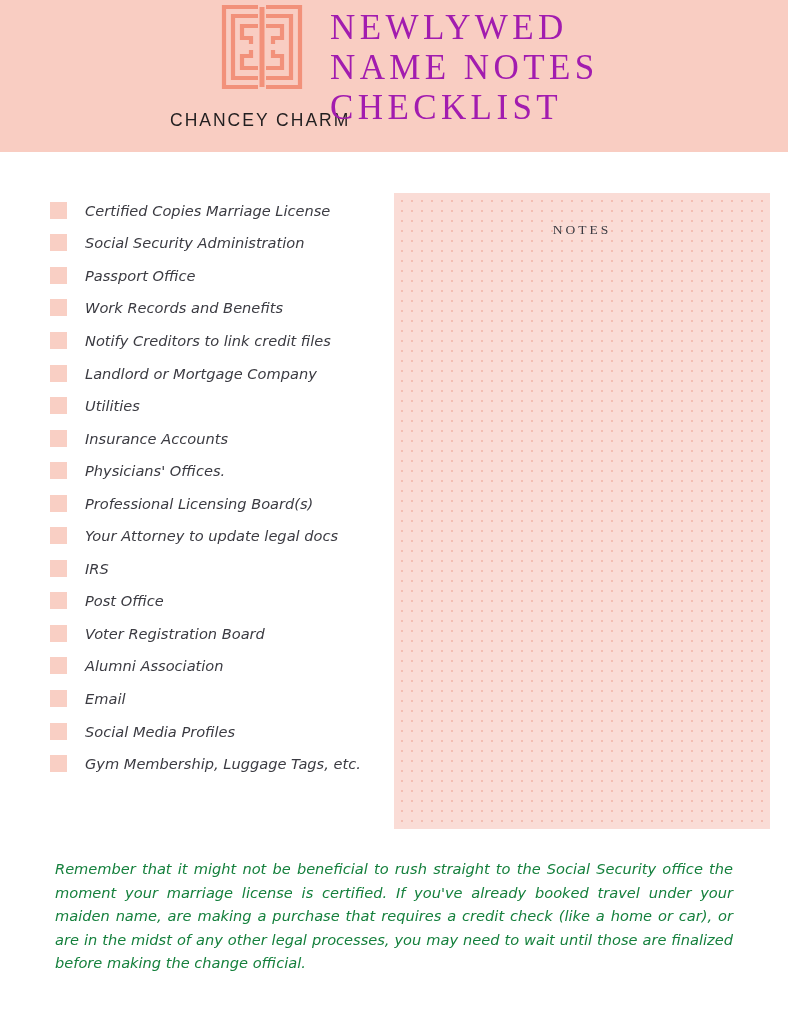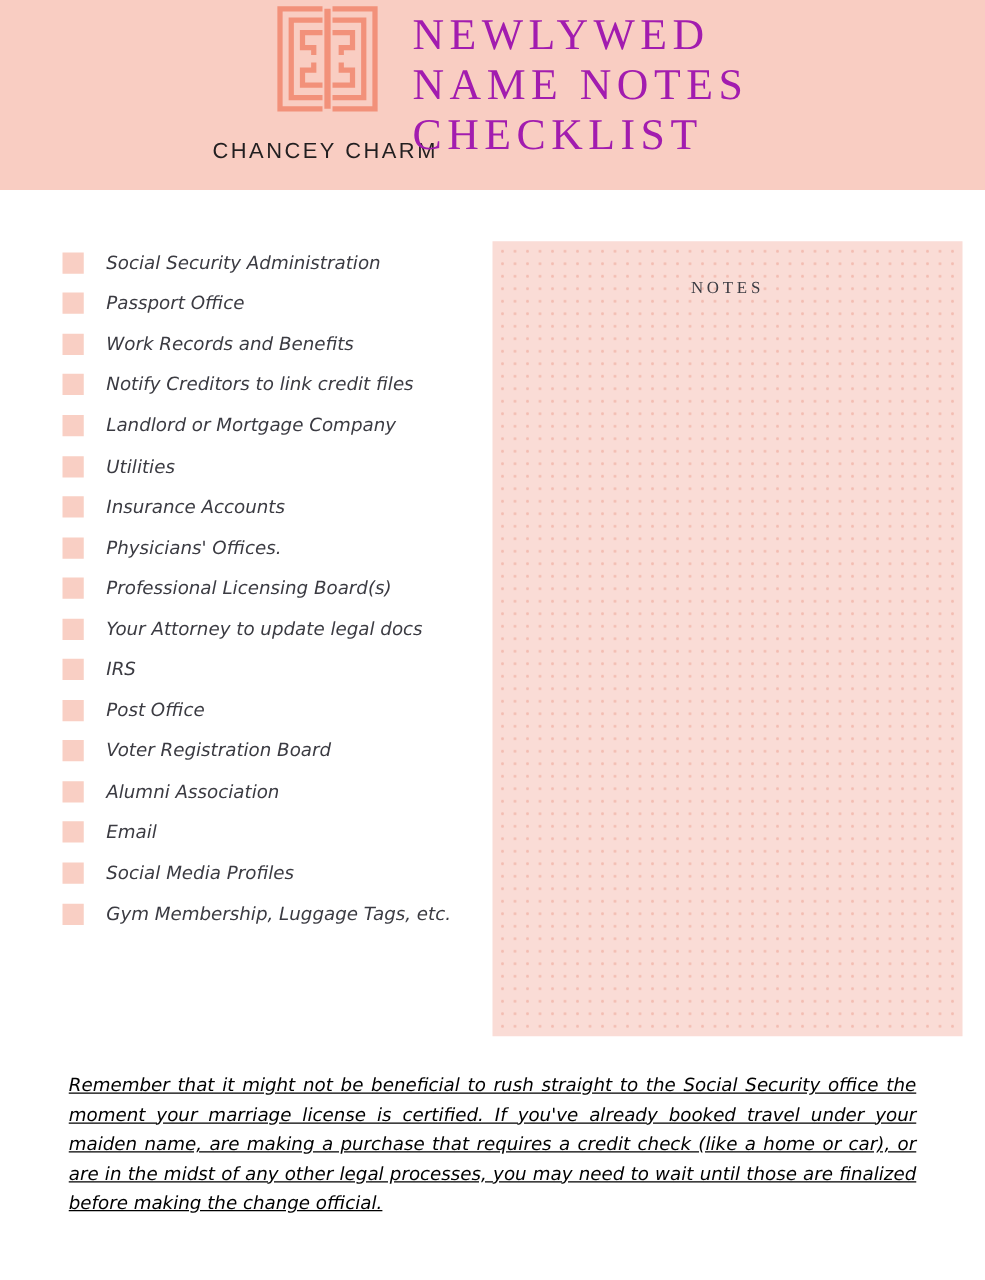--- a/index.html
+++ b/index.html
@@ -138,23 +138,22 @@
   
   .footnote {
     position: absolute;
     left: 55px;
     top: 705px;
     width: 678px;
     font-family: "DejaVu Sans", sans-serif;
     font-style: italic;
     font-size: 14.6px;
     line-height: 23.5px;
-    color: #000000;
+    color: #15803d;
     text-align: justify;
-    text-decoration: underline;
   }
 </style>
 </head>
 <body>
 
 <div class="header-band">
 
   <div class="brand-block">
 
     <svg class="logo-mark" viewBox="0 0 84 86">
@@ -185,20 +184,24 @@
     <div class="title-line">CHECKLIST</div>
   </div>
 
 </div>
 
 <div class="sheet">
 
   <div class="checklist">
       <div class="check-row">
         <span class="check-box"></span>
+        <span class="check-label">Certified Copies Marriage License</span>
+      </div>
+      <div class="check-row">
+        <span class="check-box"></span>
         <span class="check-label">Social Security Administration</span>
       </div>
       <div class="check-row">
         <span class="check-box"></span>
         <span class="check-label">Passport Office</span>
       </div>
       <div class="check-row">
         <span class="check-box"></span>
         <span class="check-label">Work Records and Benefits</span>
       </div>

